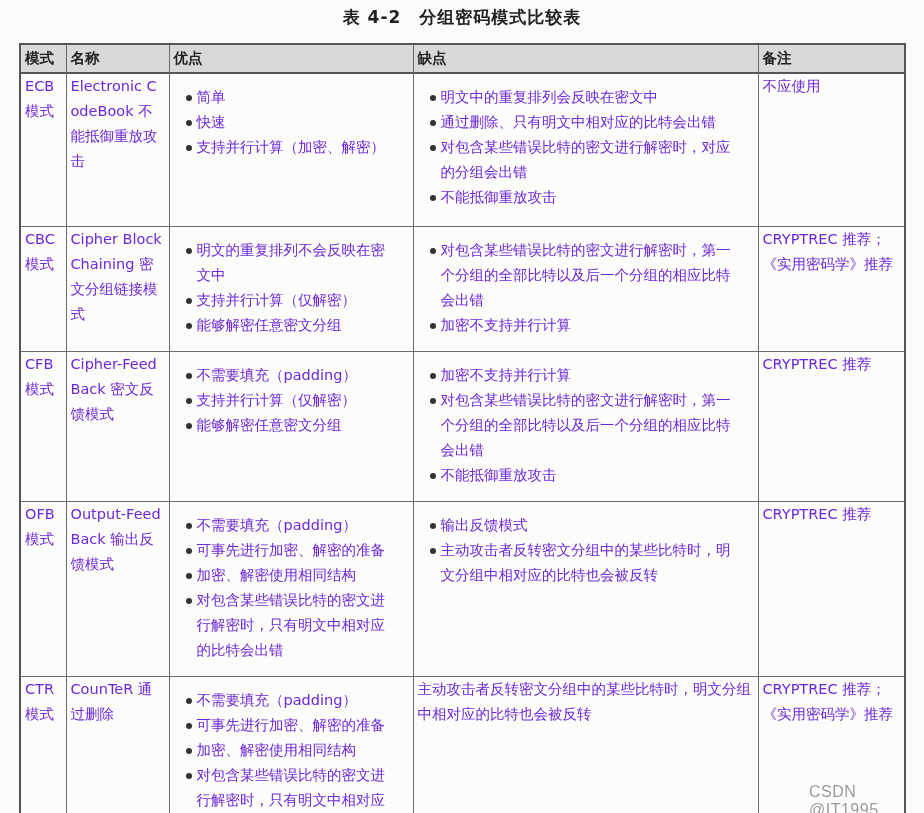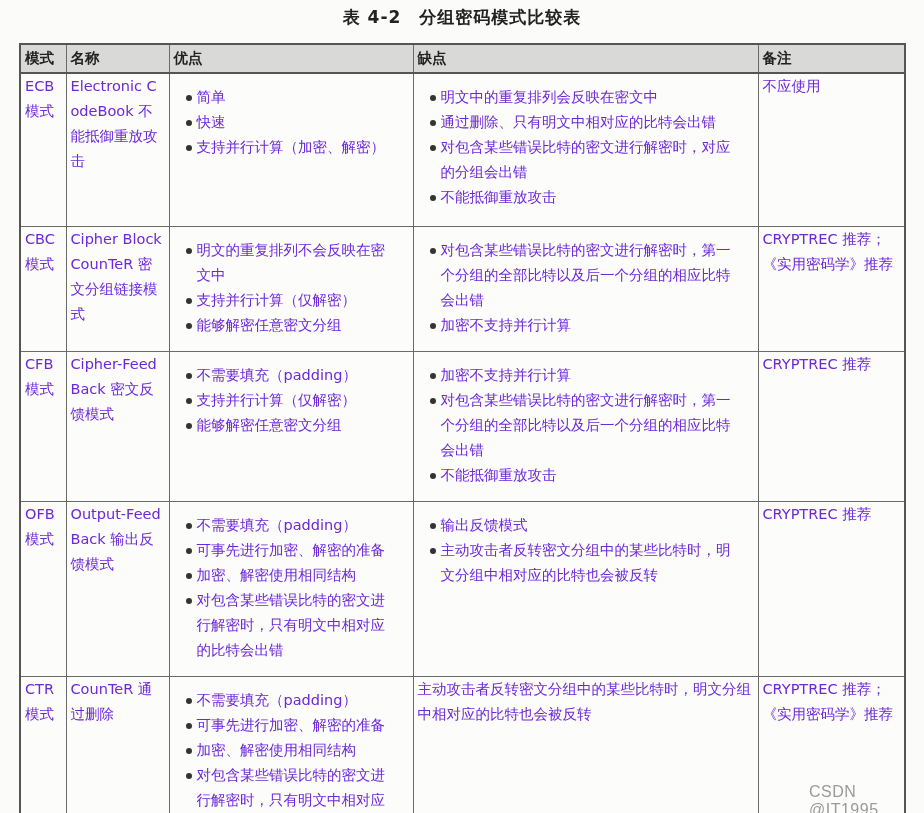--- a/index.html
+++ b/index.html
@@ -88,21 +88,21 @@
         <li>通过删除、只有明文中相对应的比特会出错</li>
         <li>对包含某些错误比特的密文进行解密时，对应的分组会出错</li>
         <li>不能抵御重放攻击</li>
       </ul>
         </td>
       <td>不应使用</td>
     </tr>
 
     <tr class="r-cbc">
       <td>CBC 模式</td>
-      <td>Cipher Block CounTeR 密文分组链接模式</td>
+      <td>Cipher Block Chaining 密文分组链接模式</td>
       <td>
           <ul class="bul">
         <li>明文的重复排列不会反映在密文中</li>
         <li>支持并行计算（仅解密）</li>
         <li>能够解密任意密文分组</li>
       </ul>
         </td>
       <td>
           <ul class="bul">
         <li>对包含某些错误比特的密文进行解密时，第一个分组的全部比特以及后一个分组的相应比特会出错</li>

